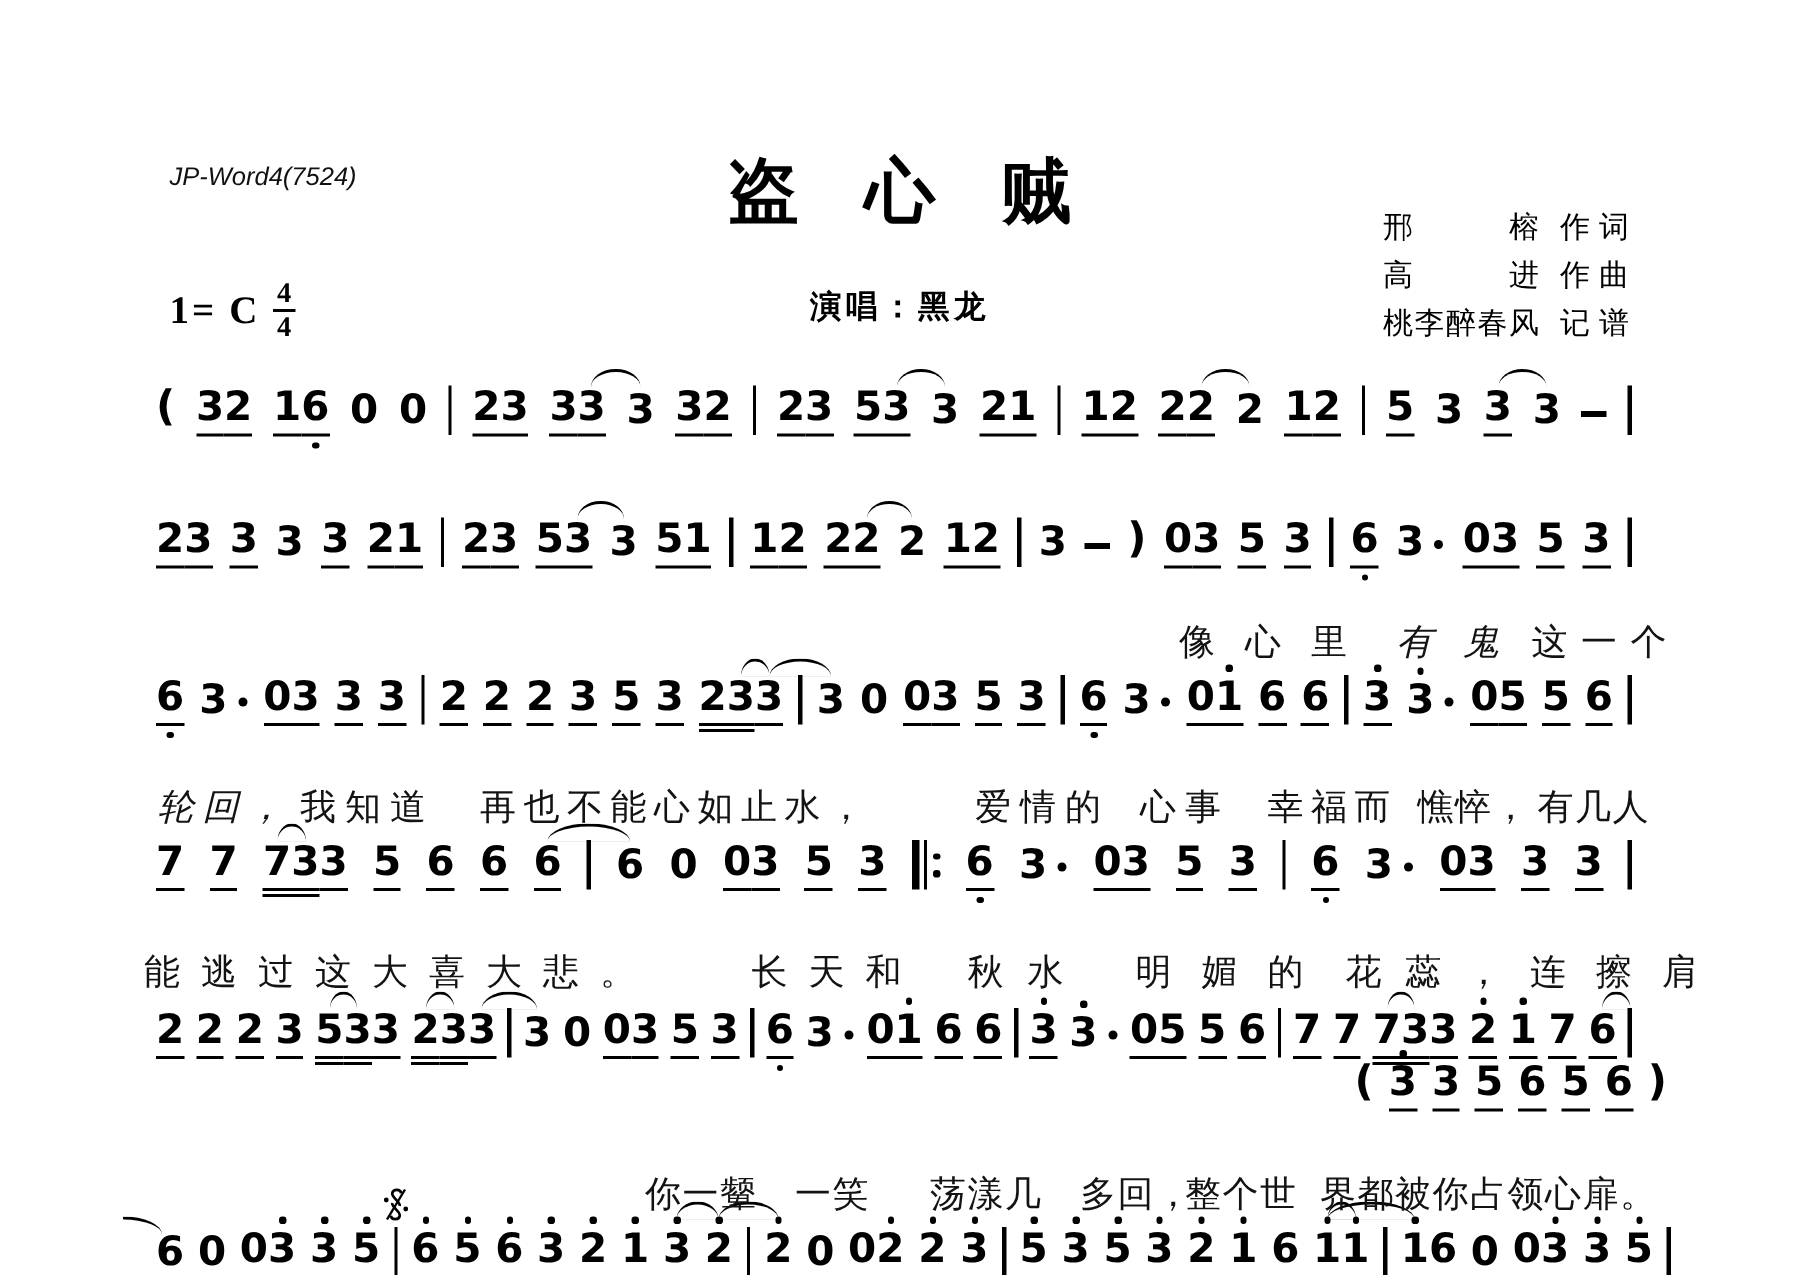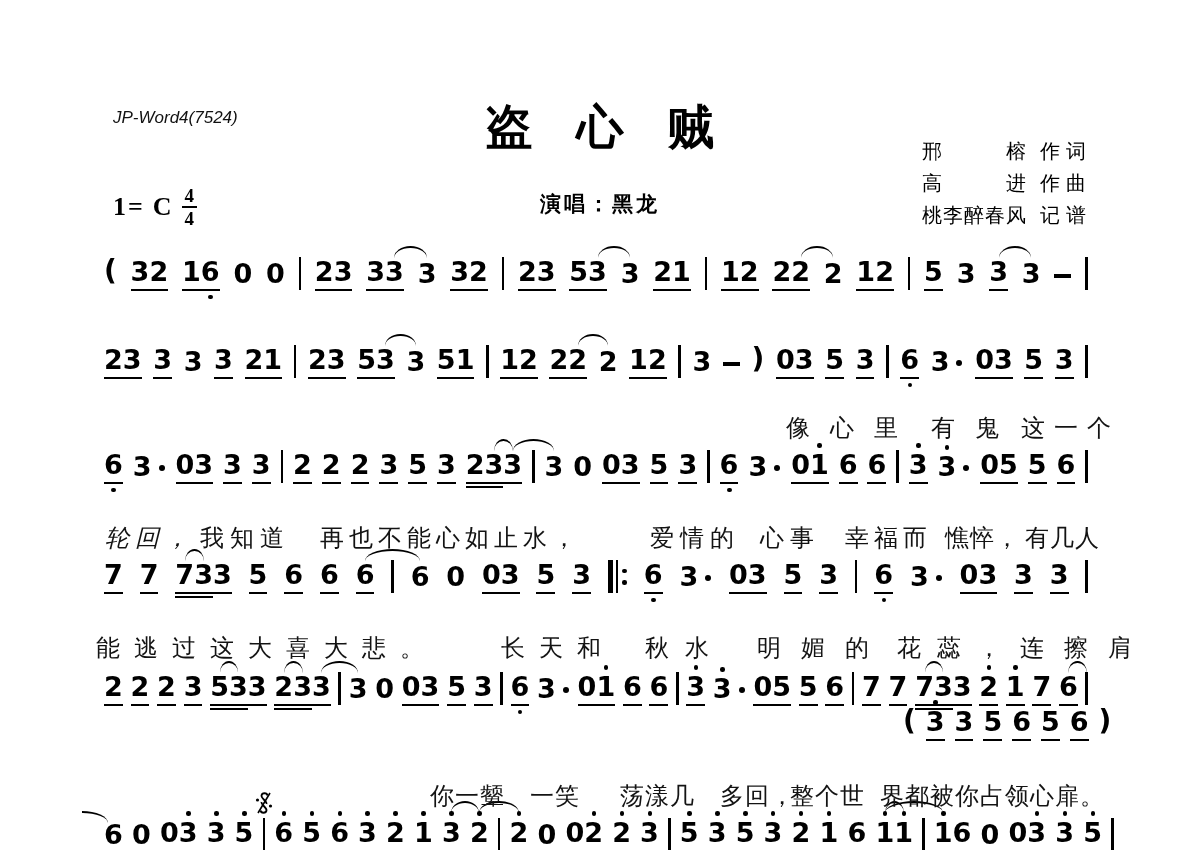--- a/index.html
+++ b/index.html
@@ -695,21 +695,21 @@
         </span>
         <span class="tok">
           <span class="nc u1">6</span>
         </span>
         <span class="tok">
           <span class="nc pr">)</span>
         </span>
       </div>
       <div class="lyric-row" style="top: 372px;">
         <span class="lyric-seg" style="left: 786px; letter-spacing: 20px;">像心里</span>
-        <span class="lyric-seg" style="left: 931px; letter-spacing: 20px;">有鬼</span>
+        <span class="lyric-seg" style="left: 931px; letter-spacing: 20px; font-style: italic;">有鬼</span>
         <span class="lyric-seg" style="left: 1021px; letter-spacing: 9px;">这一个</span>
       </div>
       <div class="lyric-row" style="top: 482px;">
         <span class="lyric-seg" style="left: 105px; letter-spacing: 6px; font-style: italic;">轮回，</span>
         <span class="lyric-seg" style="left: 200px; letter-spacing: 6px;">我知道</span>
         <span class="lyric-seg" style="left: 320px; letter-spacing: 5px;">再也不能心如止水，</span>
         <span class="lyric-seg" style="left: 650px; letter-spacing: 6px;">爱情的</span>
         <span class="lyric-seg" style="left: 760px; letter-spacing: 6px;">心事</span>
         <span class="lyric-seg" style="left: 845px; letter-spacing: 5px;">幸福而</span>
         <span class="lyric-seg" style="left: 945px; letter-spacing: 1px; text-align: right;">憔悴，</span>

